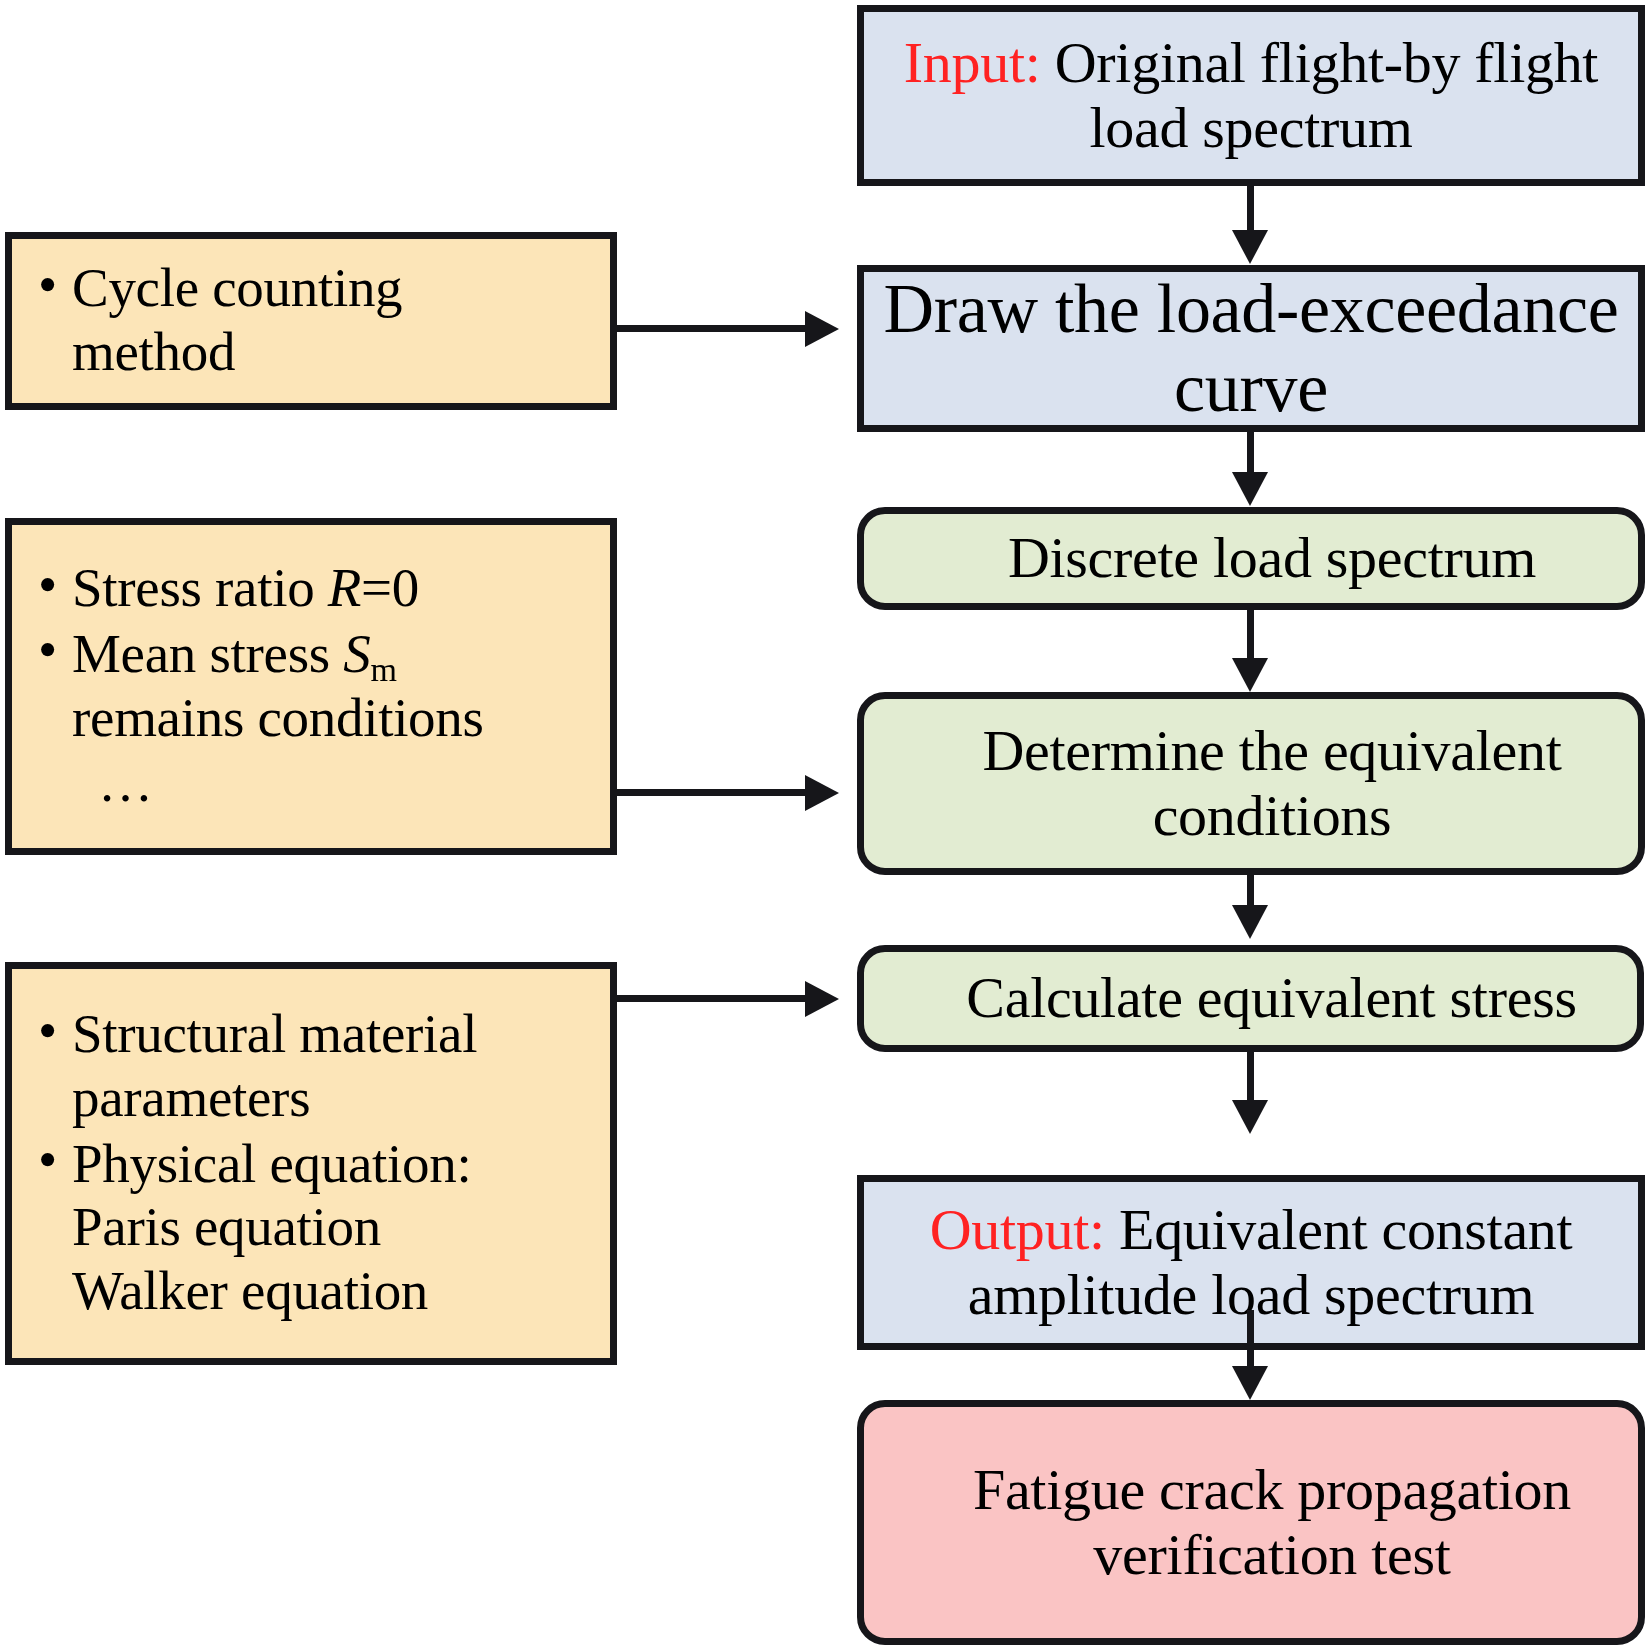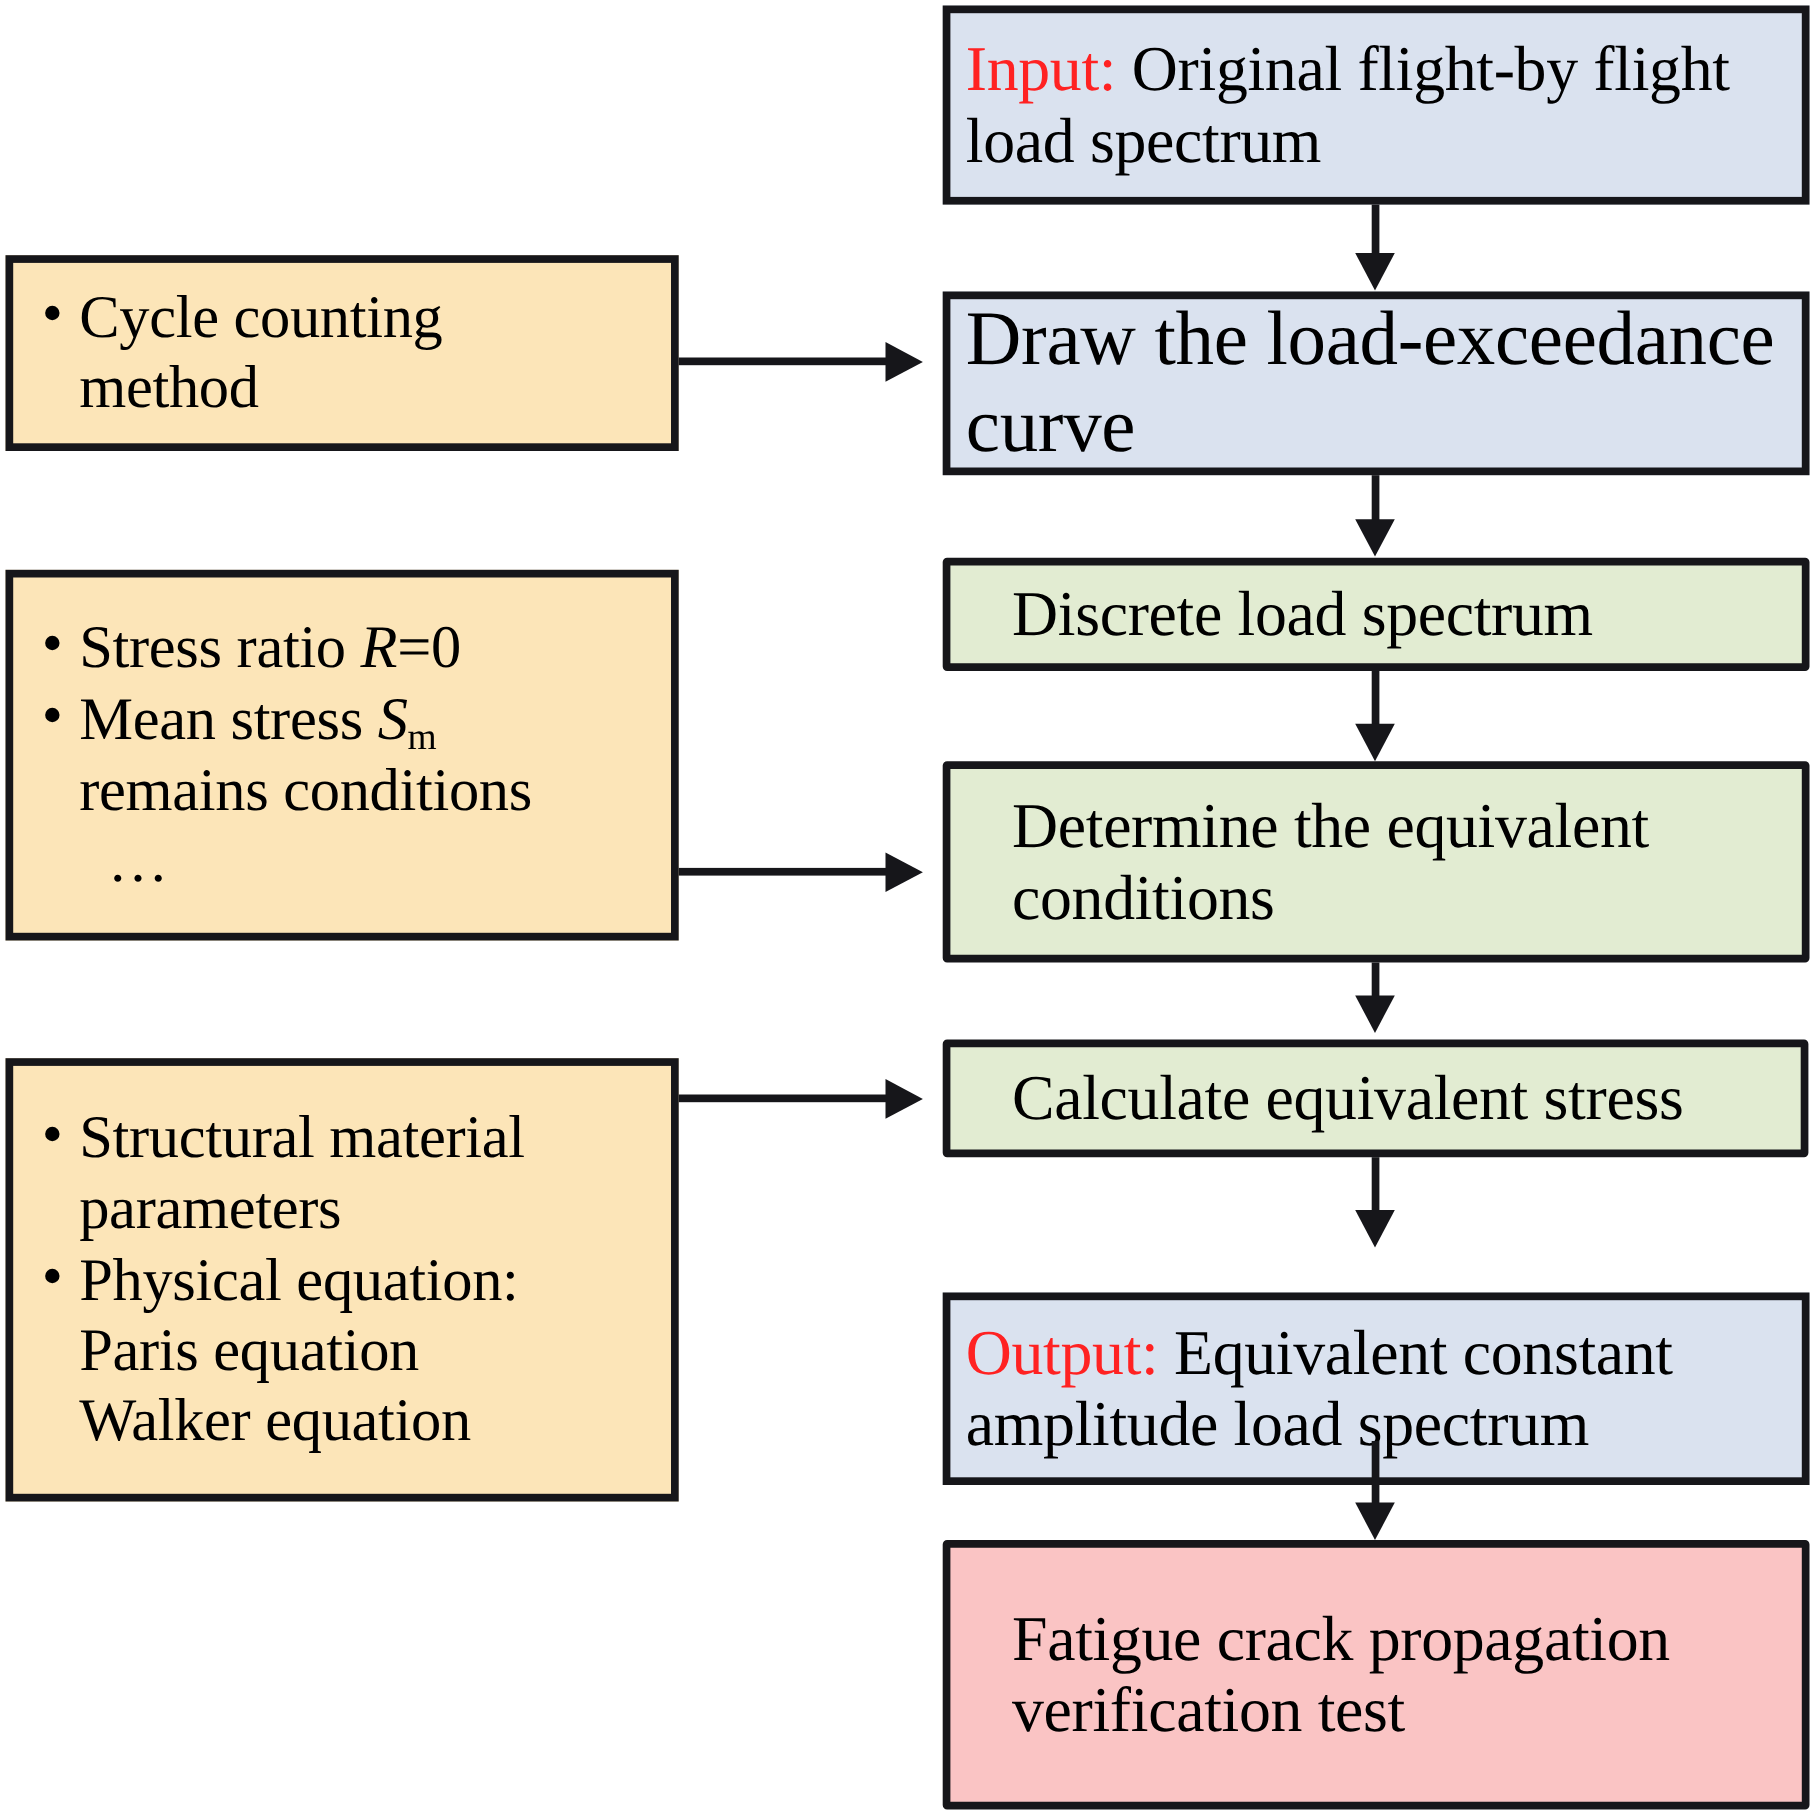--- a/index.html
+++ b/index.html
@@ -18,35 +18,36 @@
     overflow: hidden;
   }
 
   .node {
     position: absolute;
     box-sizing: border-box;
     border: 7px solid #16161a;
     display: flex;
     align-items: center;
     justify-content: center;
+    text-align: center;
     color: #000000;
     line-height: 1.12;
     letter-spacing: -0.3px;
   }
   .node .txt {
     display: block;
     width: 100%;
     padding: 0 14px;
   }
 
   .blue   { background: #dae2ef; }
   .green  { background: #e2ecd2; }
   .pink   { background: #fac4c4; }
 
-  .rounded { border-radius: 4px; padding-left: 42px; }
+  .rounded { border-radius: 28px; padding-left: 42px; }
 
   .kw-red { color: #ff2222; }
 
   
   .listbox {
     position: absolute;
     box-sizing: border-box;
     border: 7px solid #16161a;
     background: #fce5b8;
     color: #000;

